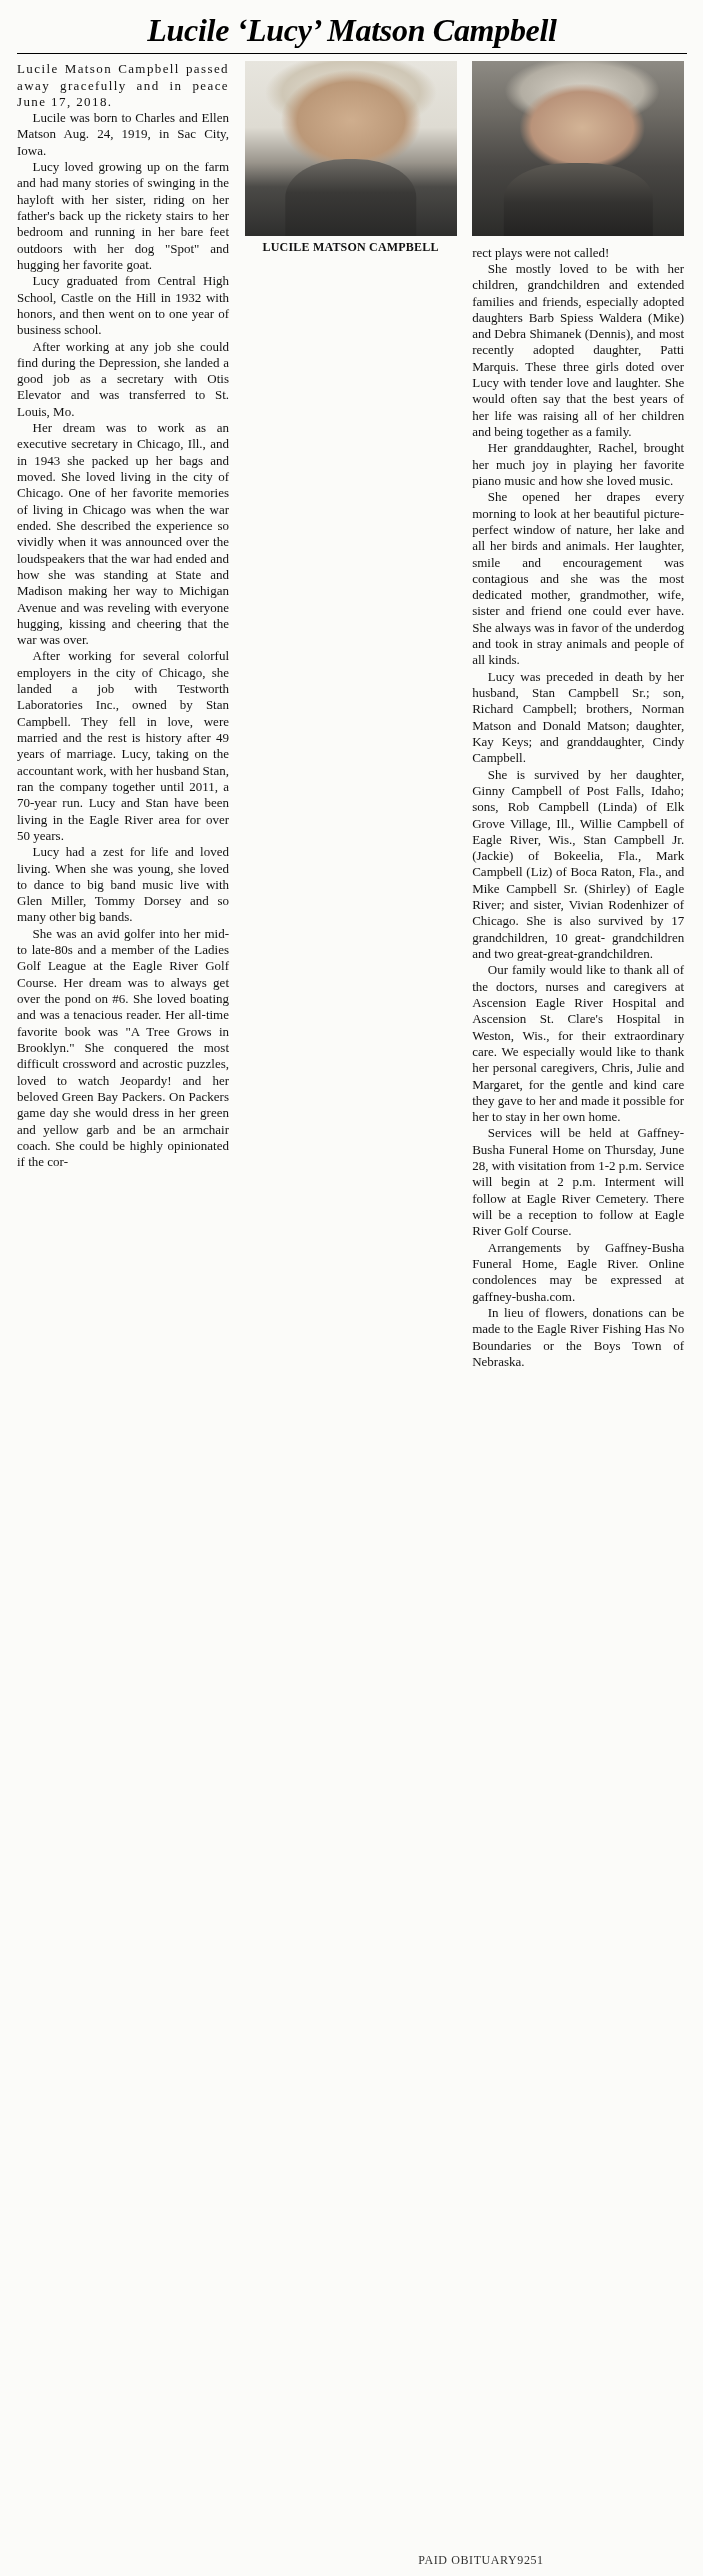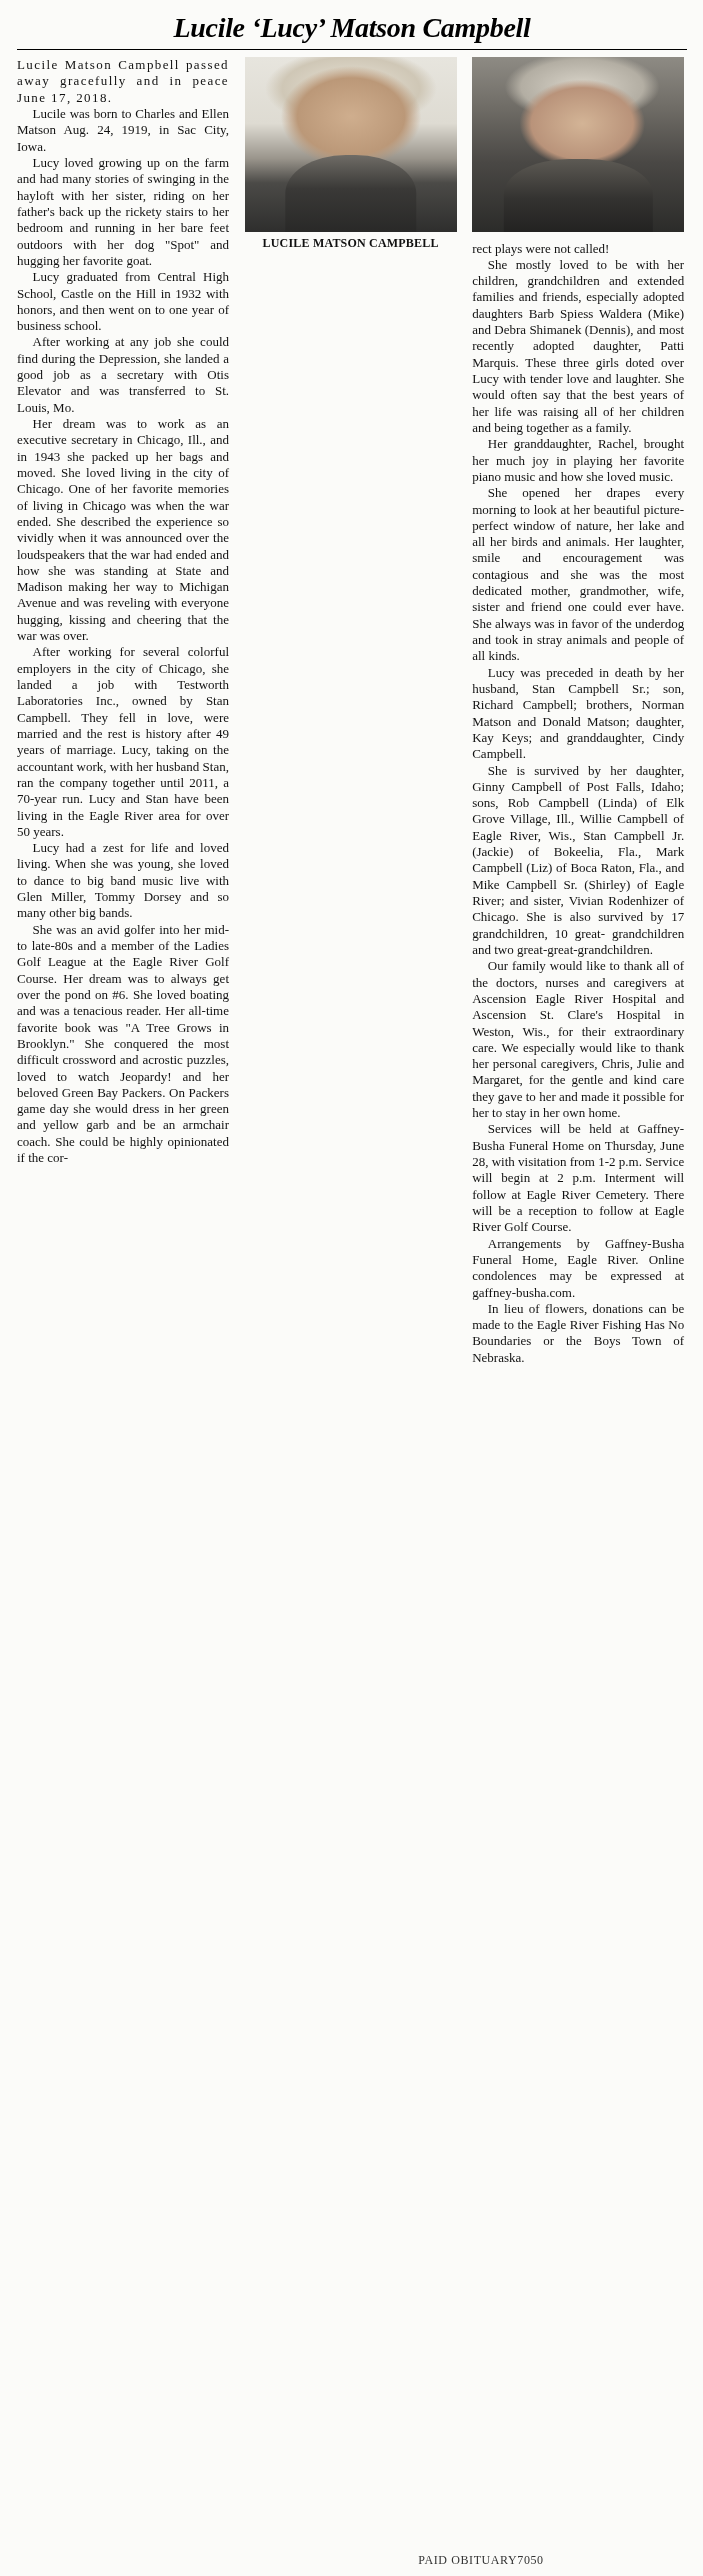--- a/index.html
+++ b/index.html
@@ -18,21 +18,21 @@
     height: 2576px;
     background: #fbfbf9;
     box-sizing: border-box;
     padding: 10.8px 17px 7.2px 17px;
   }
   .headline {
     text-align: center;
     font-family: "Liberation Serif", serif;
     font-weight: bold;
     font-style: italic;
-    font-size: 28px;
+    font-size: 32px;
     line-height: 1.02;
     letter-spacing: -0.3px;
     margin: 3.6px 0 2.4px 0;
     color: #000000;
   }
   .rule {
     border: none;
     border-top: 1.2px solid #000000;
     margin: 6px 0 7.2px 0;
   }
@@ -179,17 +179,17 @@
       <p class="body">Our family would like to thank all of the doctors, nurses and caregivers at Ascension Eagle River Hospital and Ascension St. Clare's Hospital in Weston, Wis., for their extraordinary care. We especially would like to thank her personal caregivers, Chris, Julie and Margaret, for the gentle and kind care they gave to her and made it possible for her to stay in her own home.</p>
       <p class="body">Services will be held at Gaffney-Busha Funeral Home on Thursday, June 28, with visitation from 1-2 p.m. Service will begin at 2 p.m. Interment will follow at Eagle River Cemetery. There will be a reception to follow at Eagle River Golf Course.</p>
       <p class="body">Arrangements by Gaffney-Busha Funeral Home, Eagle River. Online condolences may be expressed at gaffney-busha.com.</p>
       <p class="body">In lieu of flowers, donations can be made to the Eagle River Fishing Has No Boundaries or the Boys Town of Nebraska.</p>
     </div>
 
   </div>
 
   <div class="footer">
     <span class="footer-left">PAID OBITUARY</span>
-    <span class="footer-right">7050</span>
+    <span class="footer-right">9251</span>
   </div>
 
 </div>
 
 
 </body></html>

